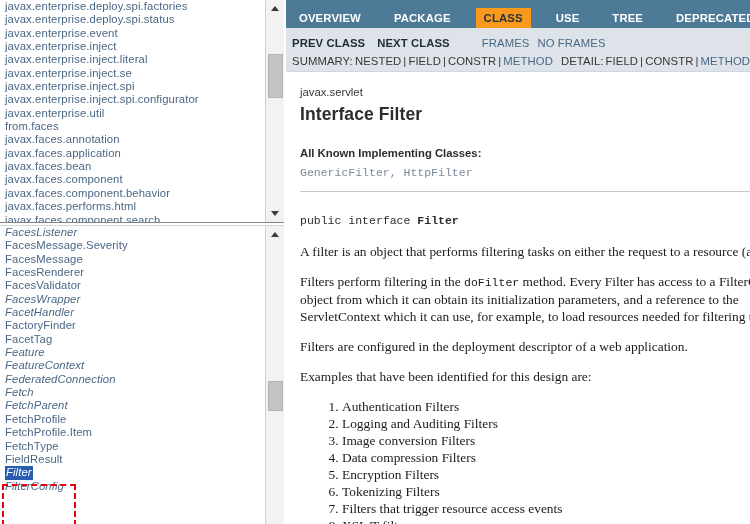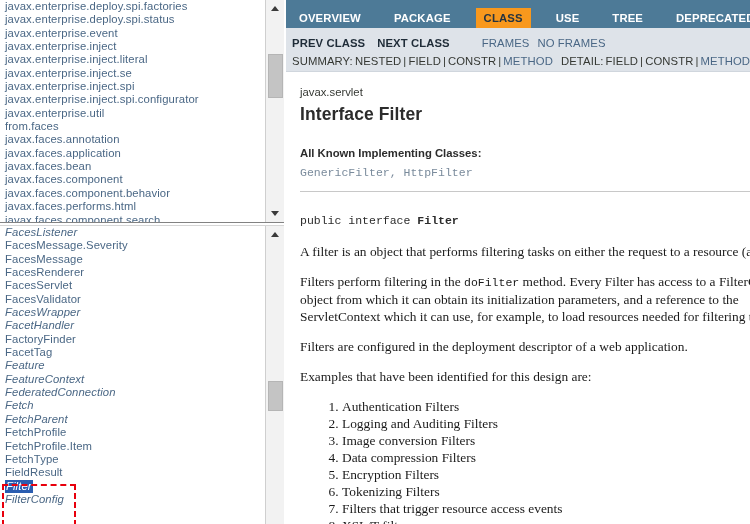--- a/index.html
+++ b/index.html
@@ -253,21 +253,20 @@
     </div>
 
     <div class="panel-divider"></div>
 
     <div class="frame-panel" id="classes-panel">
       <div class="list-area" id="cls-list">
           <div class="list-item iface">FacesListener</div>
           <div class="list-item">FacesMessage.Severity</div>
           <div class="list-item">FacesMessage</div>
           <div class="list-item">FacesRenderer</div>
-          <div class="list-item">FacesServlet</div>
           <div class="list-item">FacesValidator</div>
           <div class="list-item iface">FacesWrapper</div>
           <div class="list-item iface">FacetHandler</div>
           <div class="list-item">FactoryFinder</div>
           <div class="list-item">FacetTag</div>
           <div class="list-item iface">Feature</div>
           <div class="list-item iface">FeatureContext</div>
           <div class="list-item iface">FederatedConnection</div>
           <div class="list-item iface">Fetch</div>
           <div class="list-item iface">FetchParent</div>

